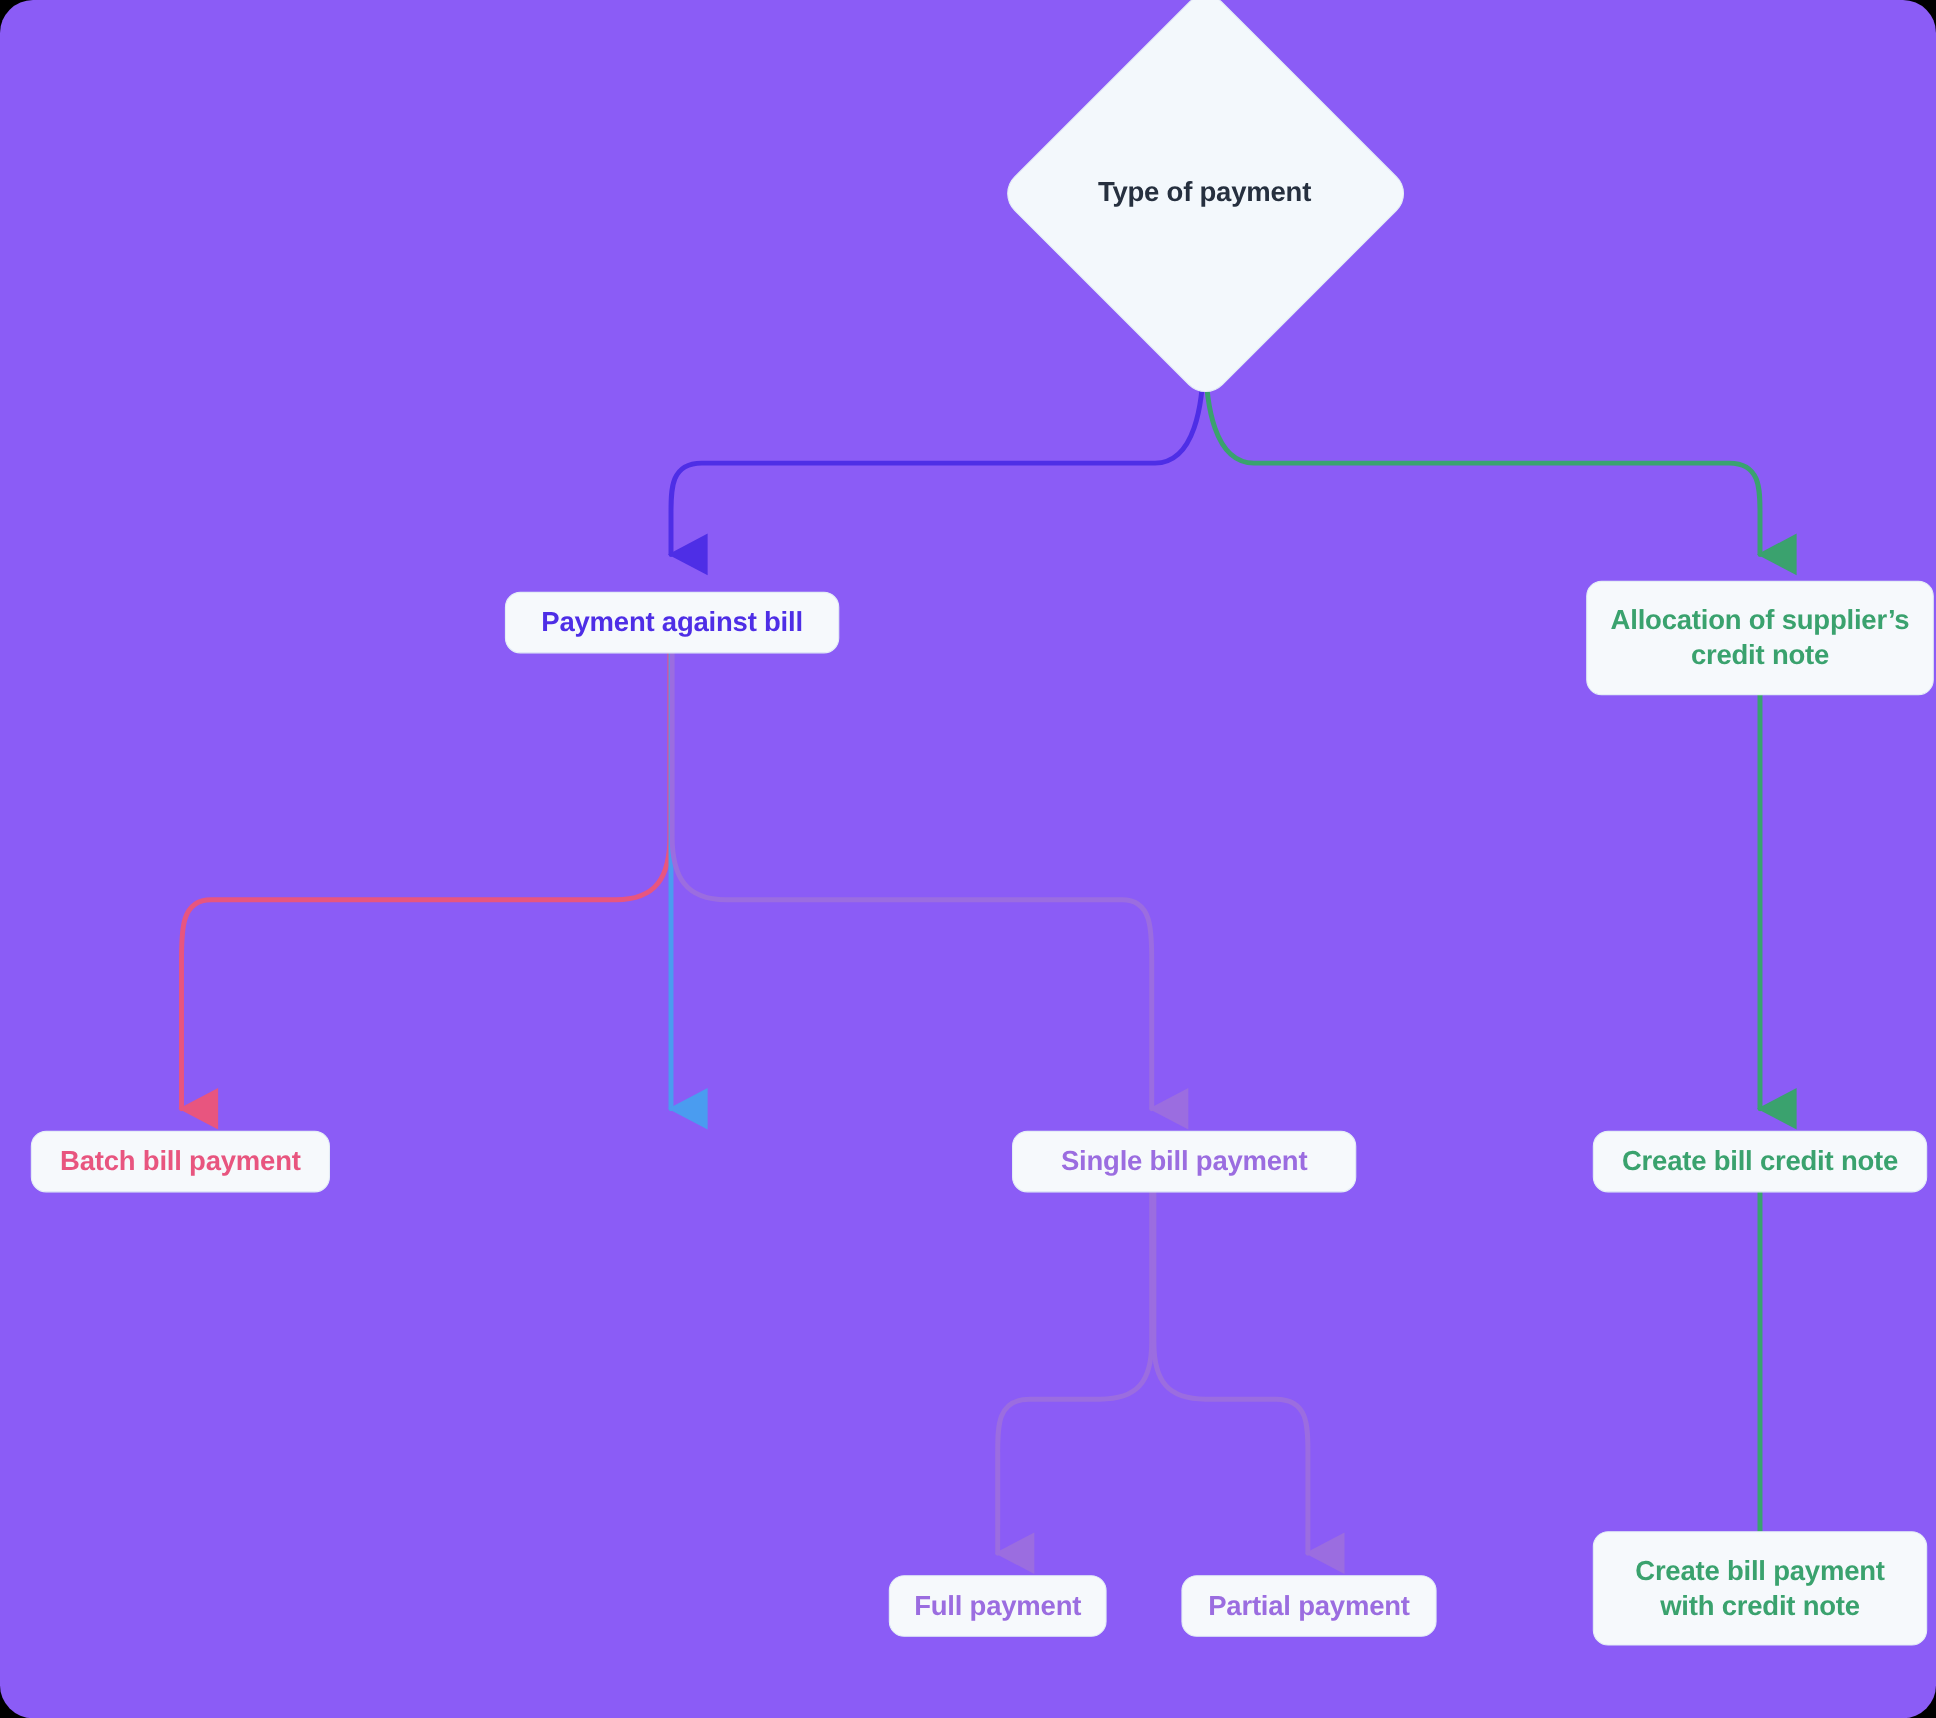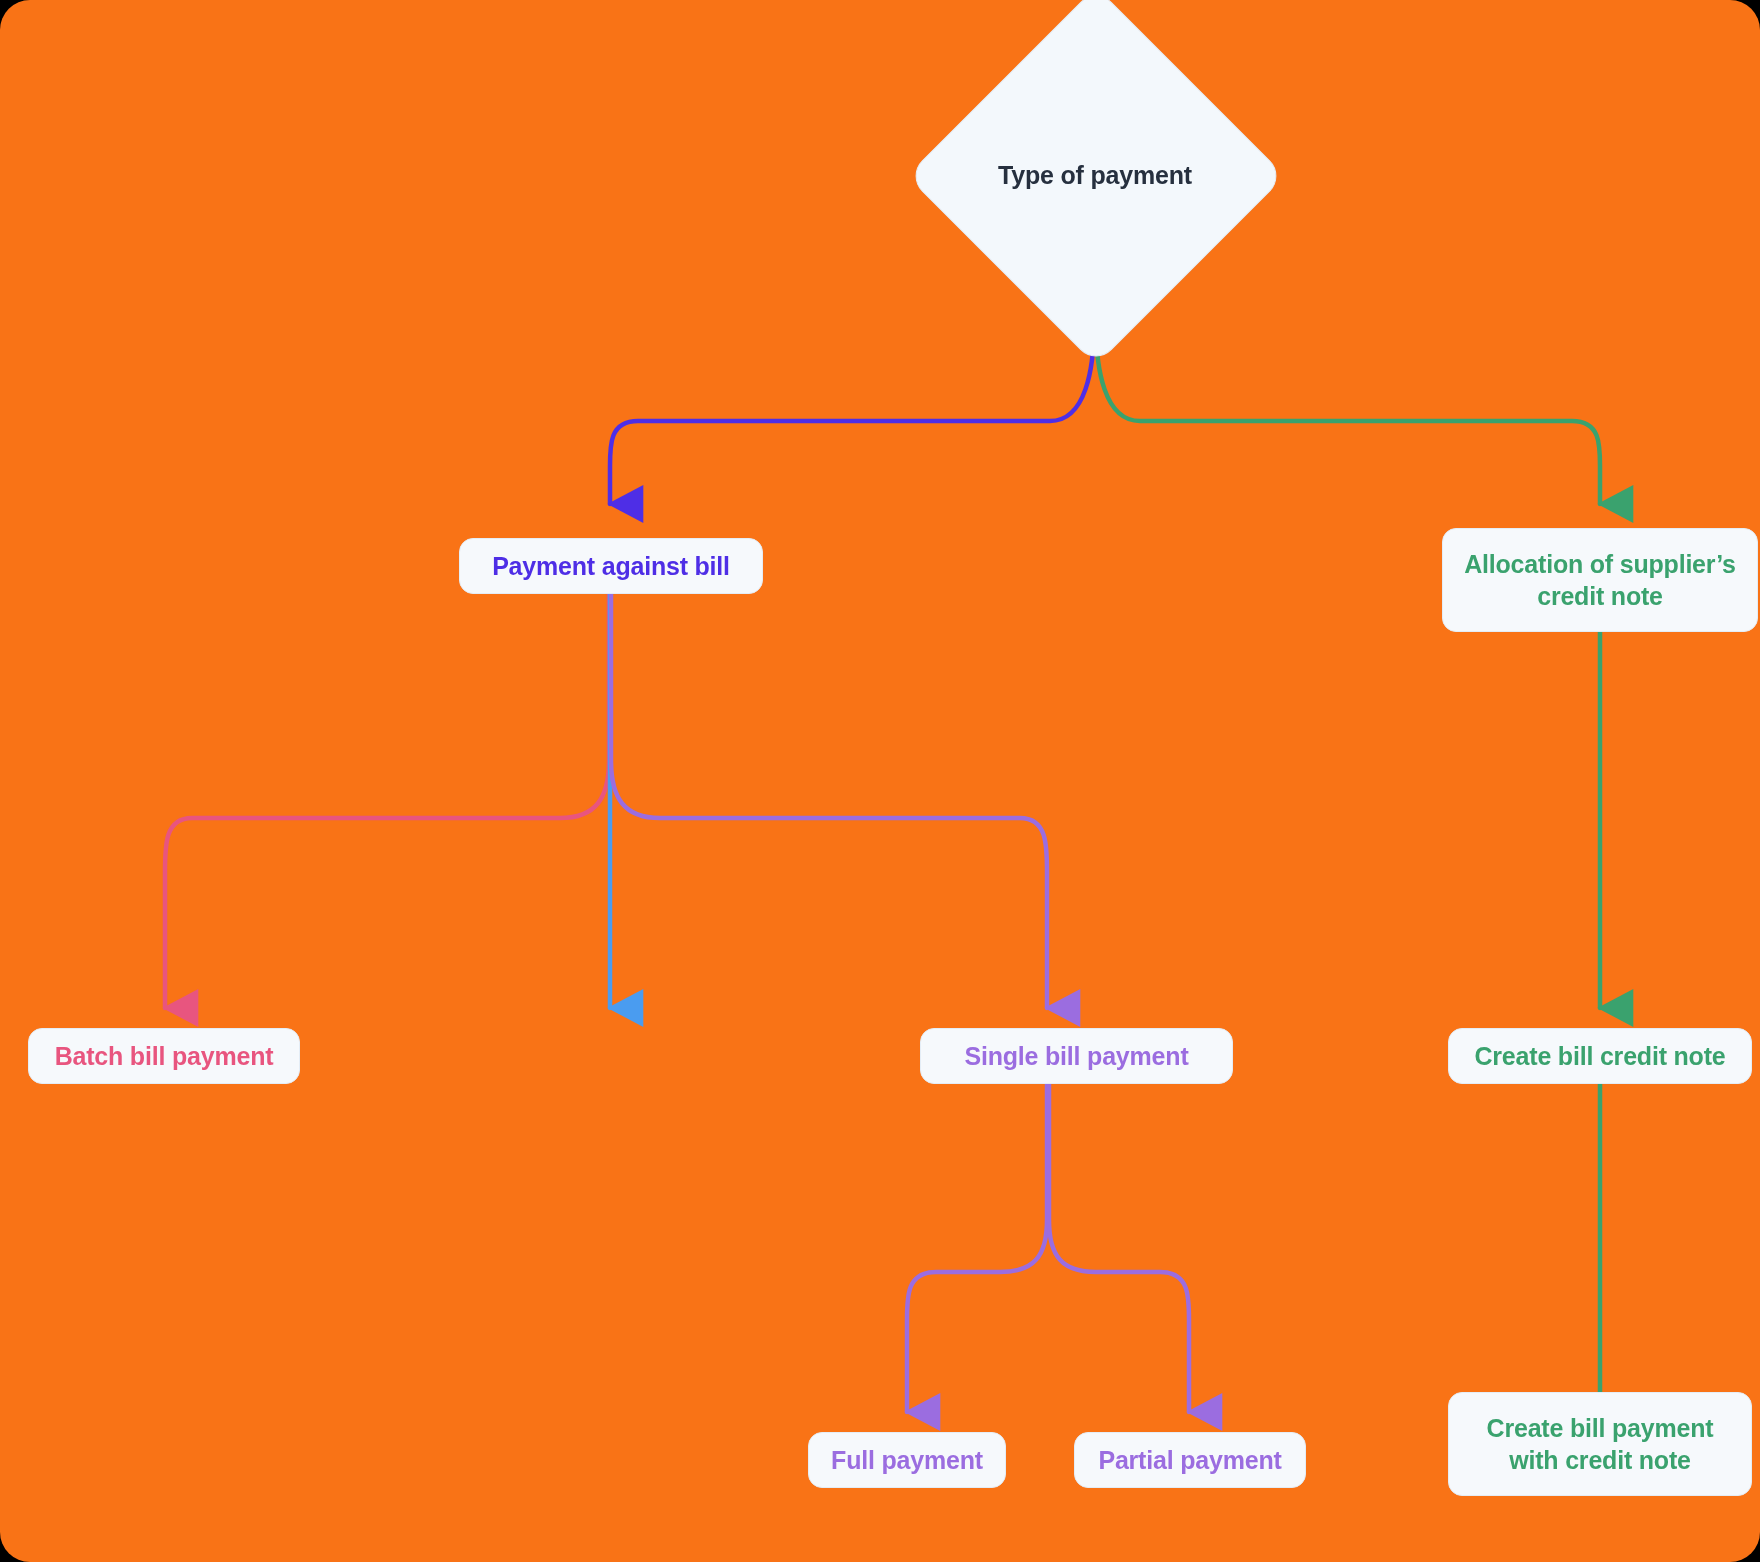--- a/index.html
+++ b/index.html
@@ -10,21 +10,21 @@
   body {
     width: 1760px;
     height: 1562px;
     overflow: hidden;
     font-family: "Liberation Sans", sans-serif;
   }
   #page {
     position: relative;
     width: 1760px;
     height: 1562px;
-    background: #f97316;
+    background: #8b5cf6;
     border-radius: 30px;
     overflow: hidden;
   }
   #flow-svg {
     position: absolute;
     left: 0;
     top: 0;
     width: 1760px;
     height: 1562px;
   }

